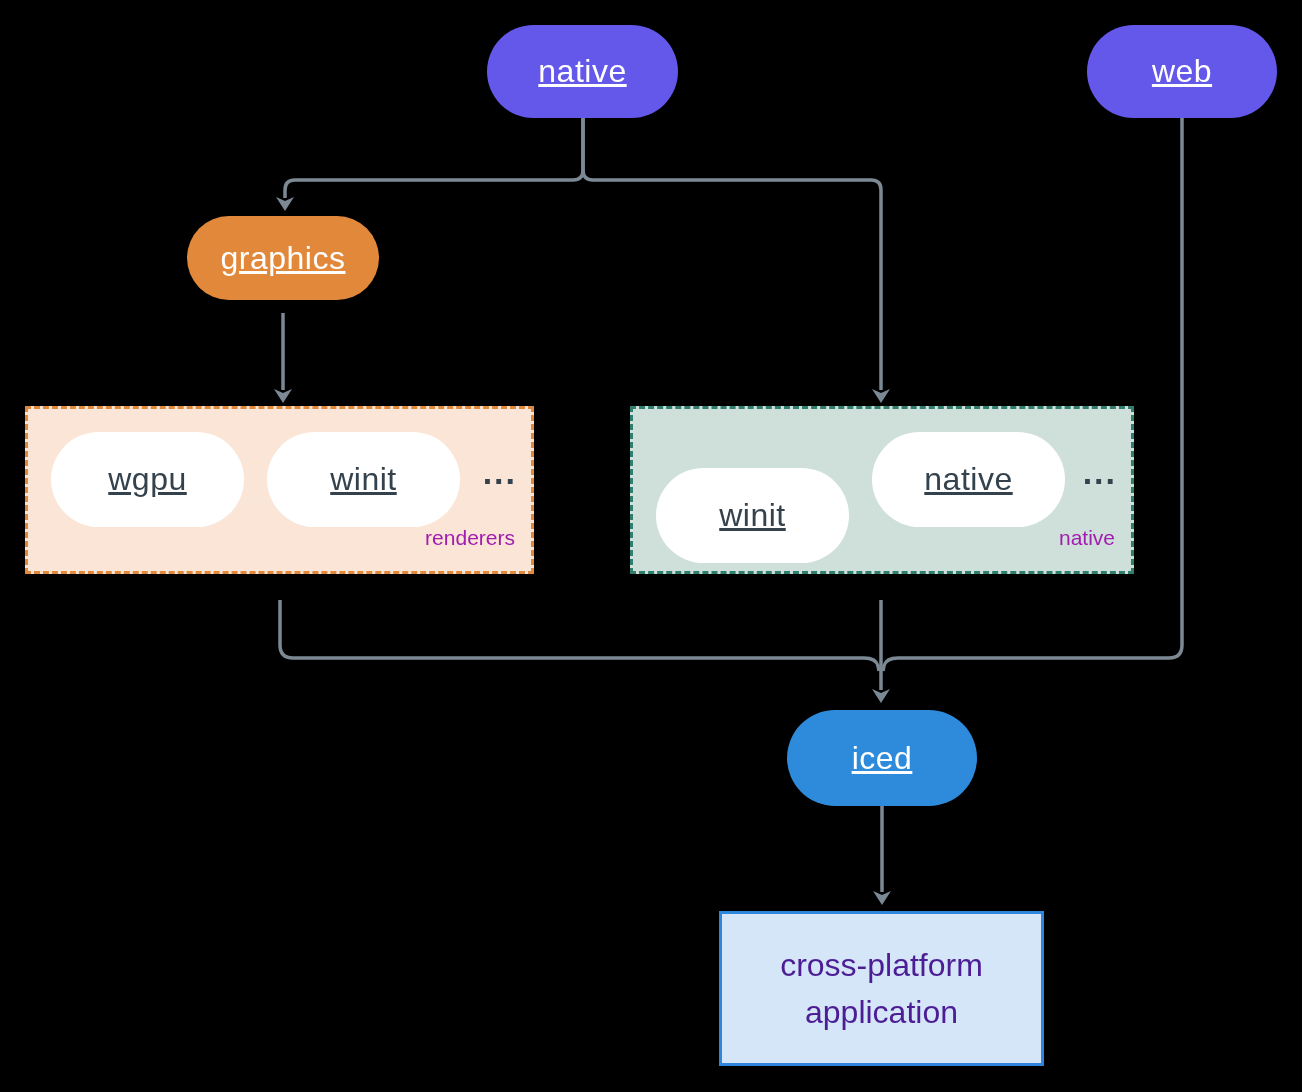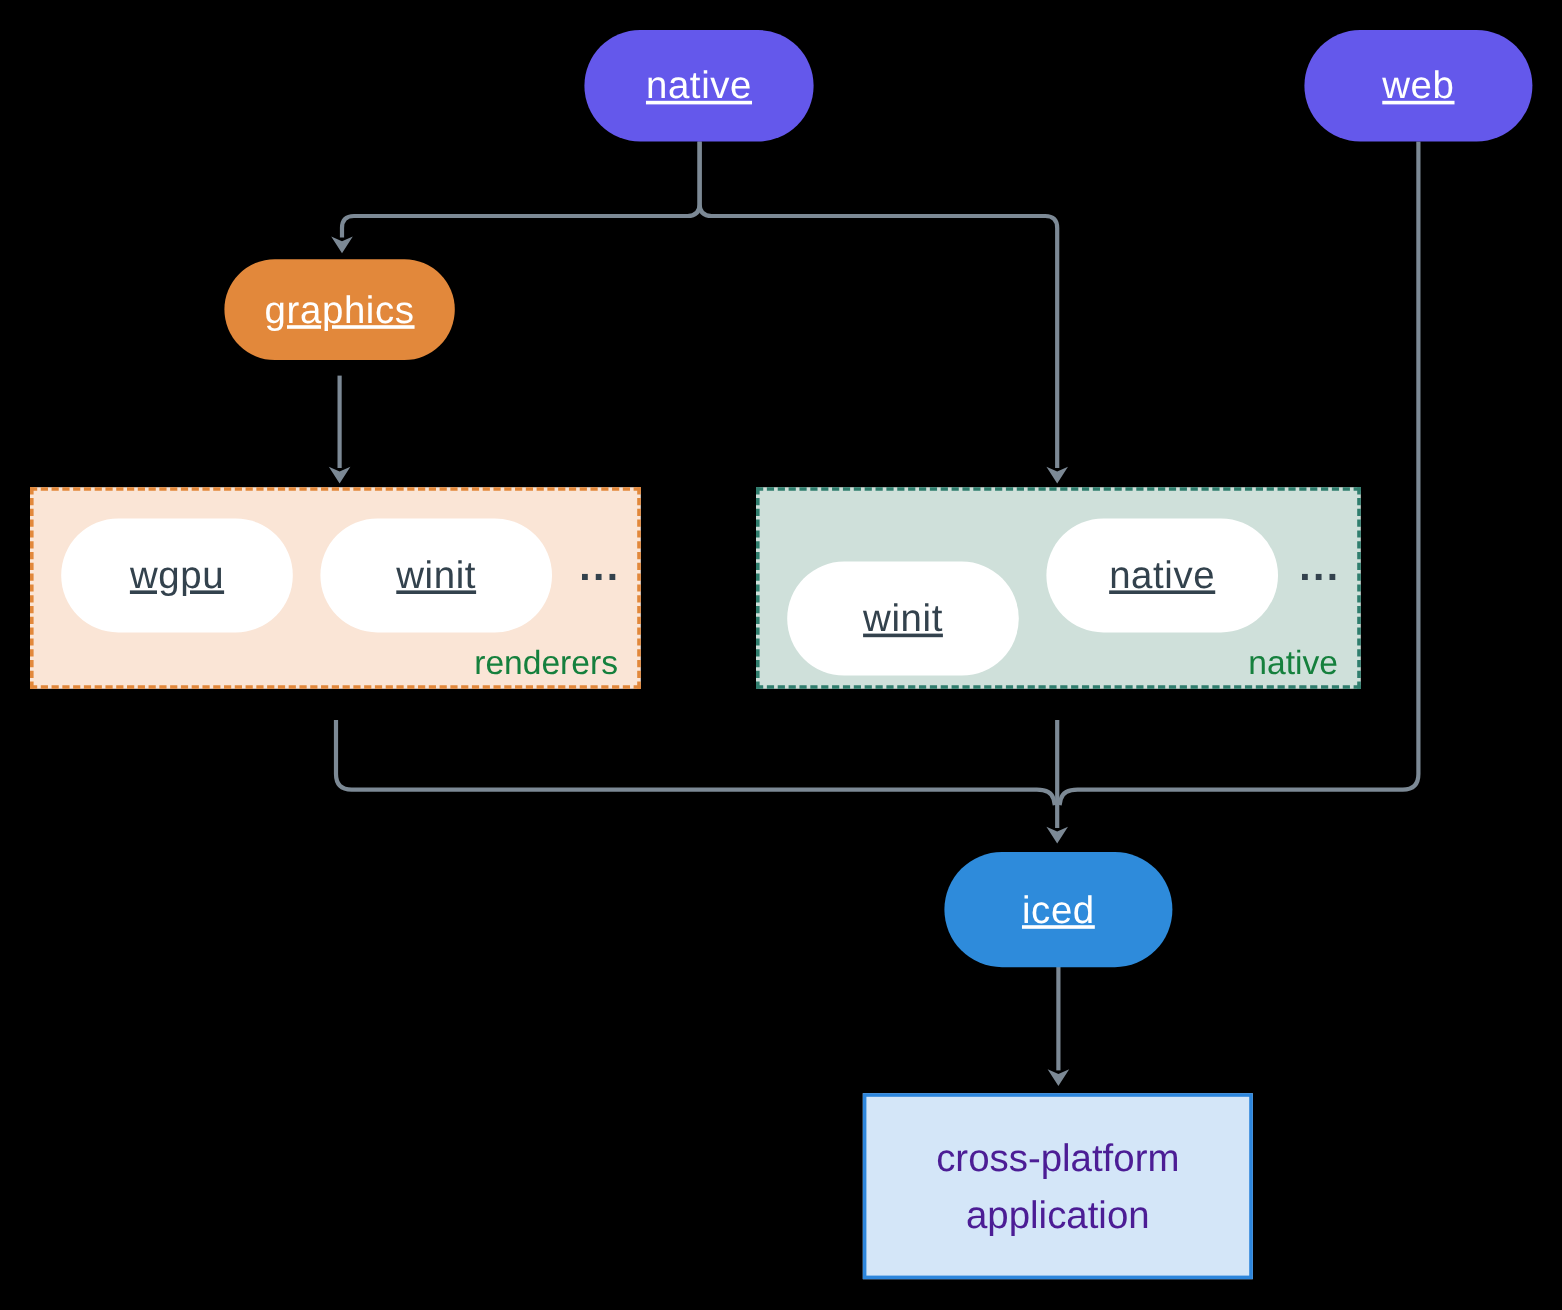--- a/index.html
+++ b/index.html
@@ -61,23 +61,23 @@
     right: 14px;
     top: 44px;
     font-size: 34px;
     font-weight: bold;
     color: #33424D;
     letter-spacing: 2px;
   }
   .groupbox .group-label {
     position: absolute;
     right: 16px;
-    bottom: 2px;
-    font-size: 28px;
-    color: #15803d;
+    bottom: 21px;
+    font-size: 21px;
+    color: #a21caf;
   }
   .app-box {
     position: absolute;
     left: 719px;
     top: 911px;
     width: 325px;
     height: 155px;
     box-sizing: border-box;
     background: #D4E6F8;
     border: 3px solid #2D86DC;

